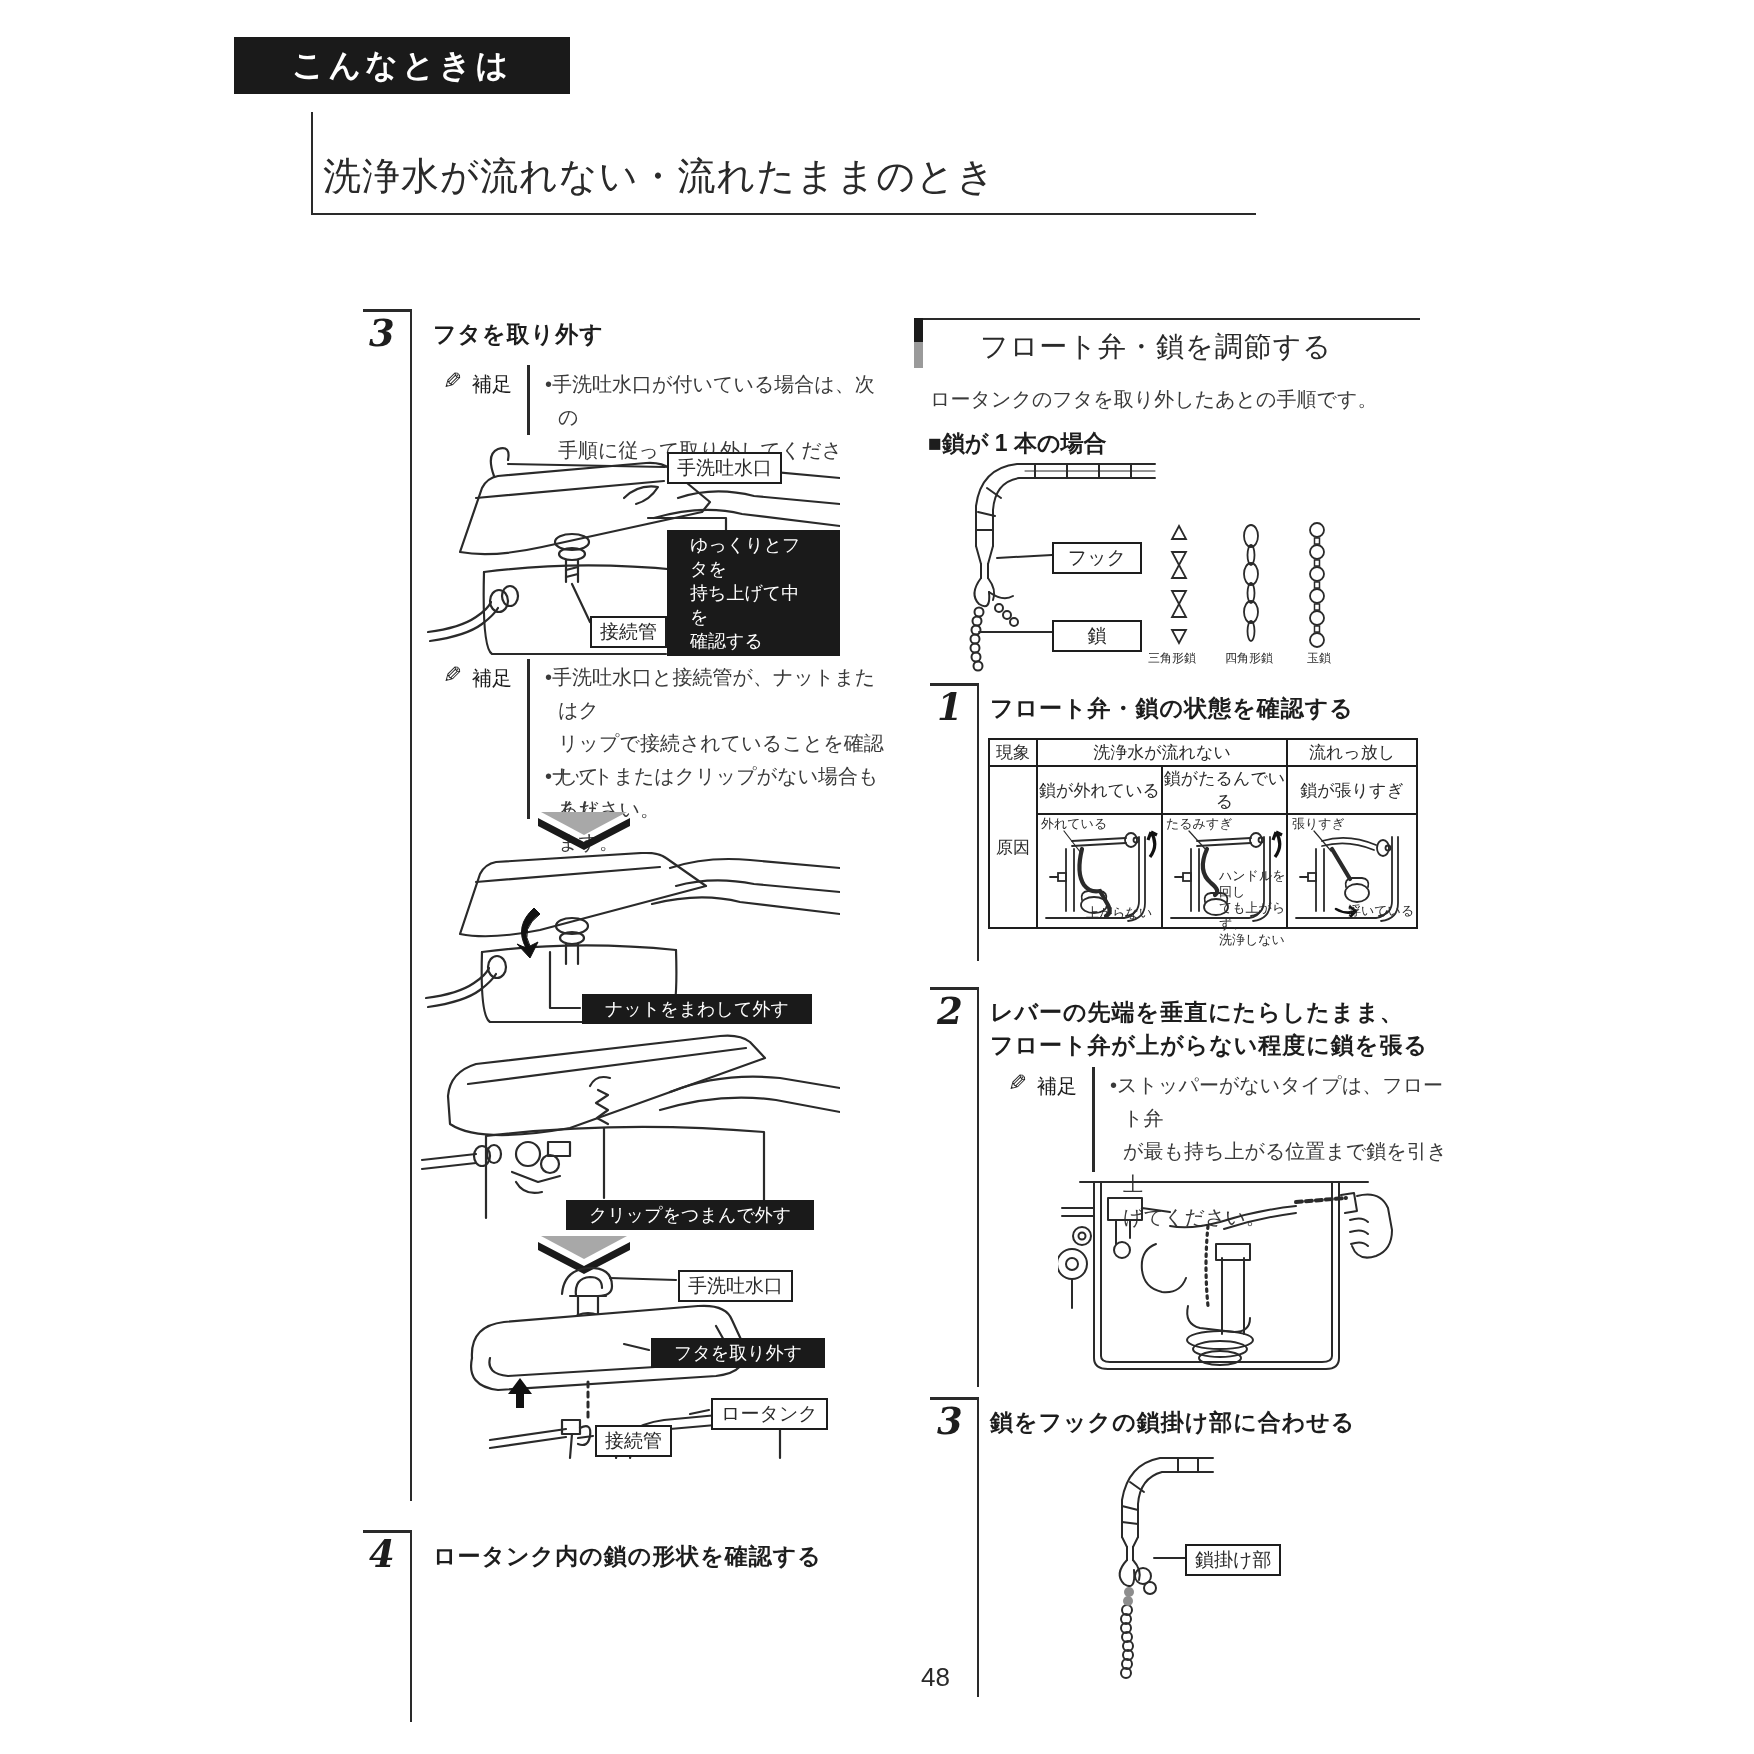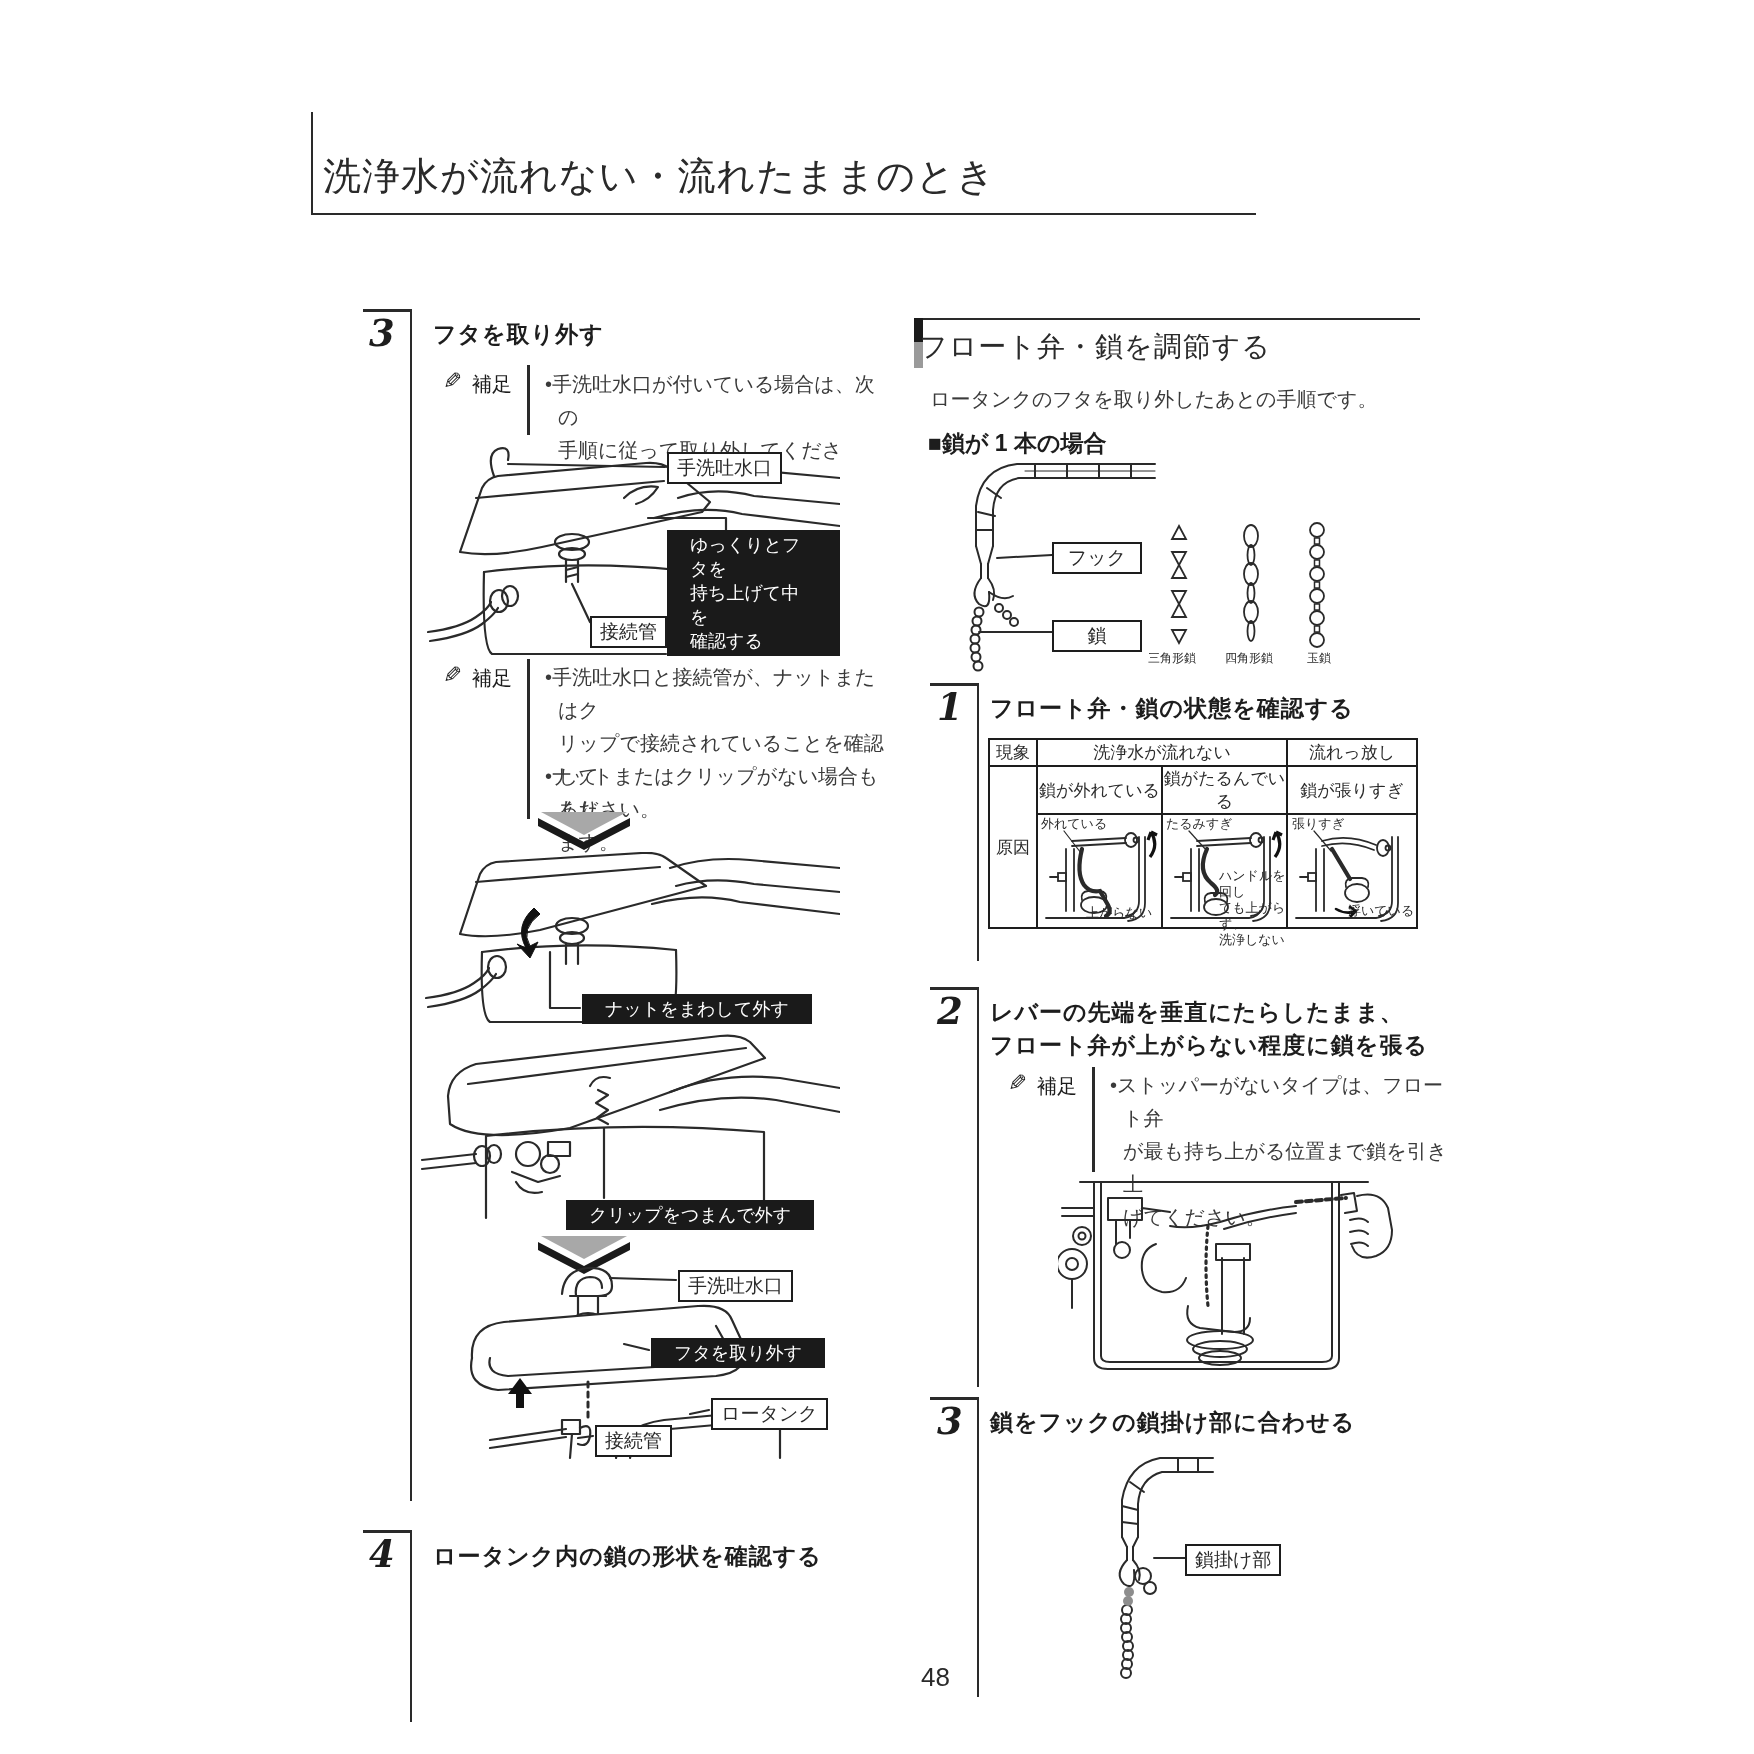--- a/index.html
+++ b/index.html
@@ -31,20 +31,21 @@
   .cellfig{position:relative;width:100%;height:112px;}
   .cellnote{position:absolute;font-size:13px;line-height:16px;white-space:pre-line;text-align:left;}
   .pagenum{font-size:26px;color:#2a2a2a;text-align:right;}
   svg{display:block;}
 </style>
 </head>
 <body>
 
 <div class="page">
 
+  <div class="abs badge" style="left:234px;top:37px;width:336px;height:57px;">こんなときは</div>
   <div class="abs rule" style="left:311px;top:112px;width:2px;height:101px;"></div>
   <div class="abs main-title" style="left:323px;top:151px;">洗浄水が流れない・流れたままのとき</div>
   <div class="abs rule" style="left:311px;top:213px;width:945px;height:2px;"></div>
 
   <div class="abs rule" style="left:363px;top:309px;width:48px;height:3px;"></div>
   <div class="abs step-num" style="left:369px;top:313px;">3</div>
   <div class="abs rule" style="left:410px;top:309px;width:2px;height:1192px;"></div>
   <div class="abs step-title" style="left:433px;top:318px;">フタを取り外す</div>
 
   <span class="abs note-icon" style="left:443px;top:368px;">✎</span>
@@ -186,21 +187,21 @@
   </div>
 
   <div class="abs rule" style="left:363px;top:1530px;width:48px;height:3px;"></div>
   <div class="abs step-num" style="left:369px;top:1534px;">4</div>
   <div class="abs rule" style="left:410px;top:1530px;width:2px;height:192px;"></div>
   <div class="abs step-title" style="left:433px;top:1540px;">ロータンク内の鎖の形状を確認する</div>
 
   <div class="abs rule" style="left:914px;top:318px;width:506px;height:2px;"></div>
   <div class="abs" style="left:914px;top:318px;width:9px;height:24px;background:#1a1a1a;"></div>
   <div class="abs" style="left:914px;top:342px;width:9px;height:26px;background:#9a9a9a;"></div>
-  <div class="abs section-head" style="left:919px;top:328px;">フロート弁・鎖を調節する</div>
+  <div class="abs section-head" style="left:980px;top:328px;">フロート弁・鎖を調節する</div>
 
   <div class="abs intro" style="left:930px;top:386px;">ロータンクのフタを取り外したあとの手順です。</div>
   <div class="abs case-head" style="left:928px;top:428px;">■鎖が 1 本の場合</div>
 
   <div class="abs" style="left:955px;top:460px;width:430px;height:218px;">
     <svg width="430" height="218" viewBox="0 0 430 218">
       <defs>
         <path id="tri" d="M0,0 L-7,13 L7,13 Z" fill="none" stroke="#2a2a2a" stroke-width="1.8"></path>
         <ellipse id="sqv" rx="7" ry="11" fill="none" stroke="#2a2a2a" stroke-width="1.8"></ellipse>
         <ellipse id="sqn" rx="3.5" ry="10" fill="none" stroke="#2a2a2a" stroke-width="1.8"></ellipse>

